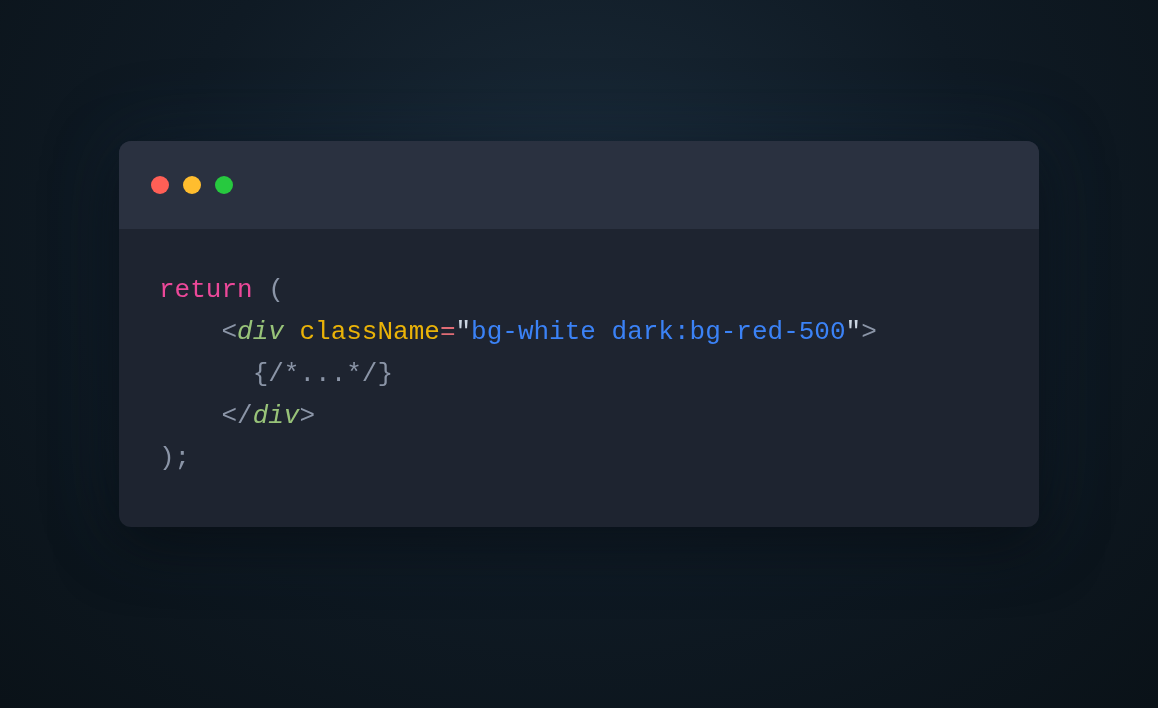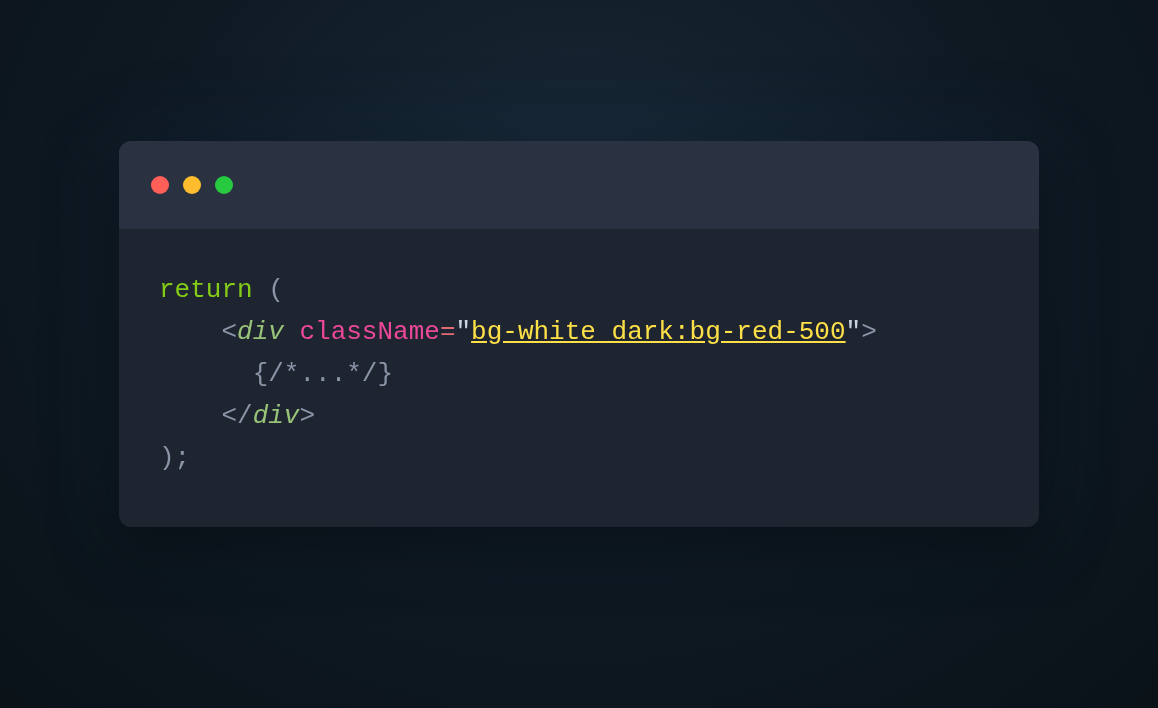--- a/index.html
+++ b/index.html
@@ -59,47 +59,46 @@
     .code-area {
       padding: 40px 40px 48px 40px;
       font-family: "SF Mono", Monaco, Menlo, Consolas, "Liberation Mono", monospace;
       font-size: 26px;
       line-height: 1.62;
       color: #cbd5e1;
       white-space: pre;
     }
     
     .tok-keyword {
-      color: #84cc16;
+      color: #ec4899;
     }
     
     .tok-punct {
       color: #8b95a7;
     }
     
     .tok-tag {
       color: #98c379;
       font-style: italic;
     }
     
     .tok-tag-punct {
       color: #8b95a7;
     }
     
     .tok-attr {
-      color: #ec4899;
+      color: #eab308;
     }
     
     .tok-eq {
       color: #e06c75;
     }
     
     .tok-string {
-      color: #fde047;
-      text-decoration: underline;
+      color: #3b82f6;
     }
     
     .tok-string-quote {
       color: #cbd5e1;
     }
     
     .tok-comment {
       color: #8b95a7;
     }
     

